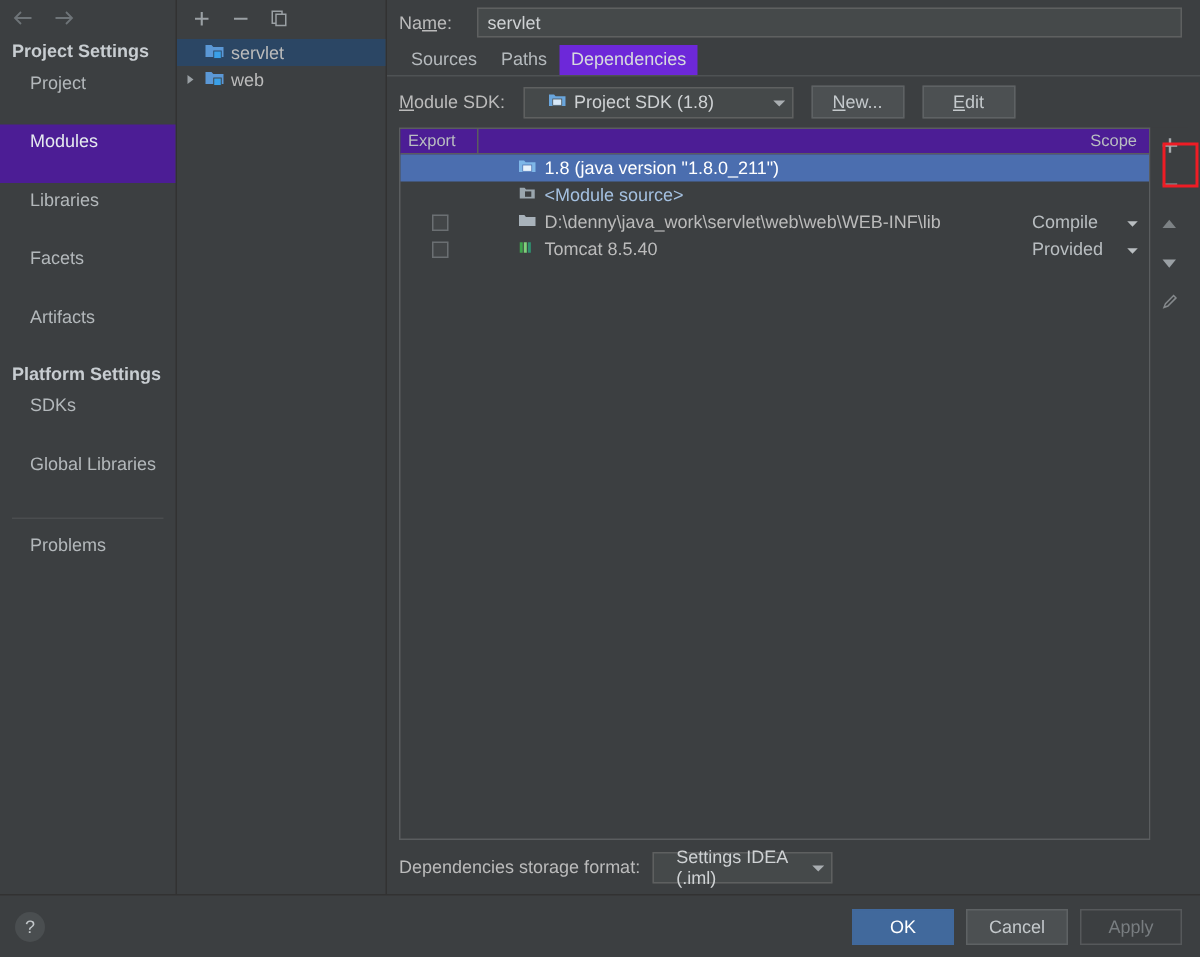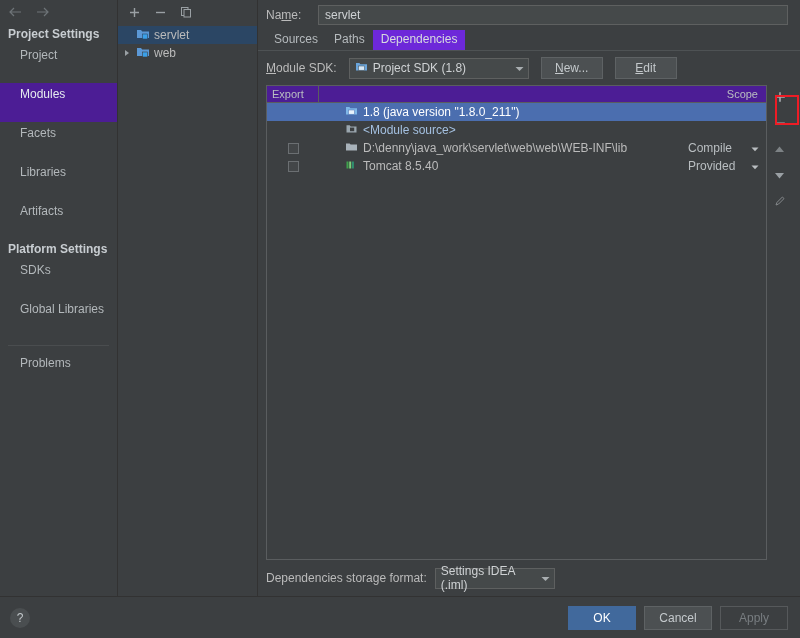--- a/index.html
+++ b/index.html
@@ -74,21 +74,21 @@
     padding: 2px 8px 3px 8px; font-size: 12px; color: #b5babd;
     line-height: 15px;
   }
   .tab.active { background: #6d28d9; color: #d7dbde; }
   .tabs-underline { height: 1px; background: #4e5254; margin: 0 0 0 0; }
 
   .sdk-row { display: flex; align-items: center; height: 34px; padding: 0 8px; gap: 12px; }
   .sdk-label { color: #bbbbbb; }
   .combo {
     height: 21px; background: #45494a; border: 1px solid #5e6060;
-    display: flex; align-items: center; padding: 0 4px 0 5px;
+    display: flex; align-items: center; padding: 0 4px 0 15px;
     color: #cfd2d4; font-size: 12px; gap: 5px; position: relative;
   }
   .combo .caret { margin-left: auto; padding-left: 10px; color: #a9aeb1; }
   .sdk-combo { width: 180px; }
   .btn {
     height: 22px; min-width: 62px; padding: 0 10px;
     background: #4c5052; border: 1px solid #5e6264; color: #c4c9cc;
     font-size: 12px; display: flex; align-items: center; justify-content: center;
     font-family: "Liberation Sans", sans-serif;
   }
@@ -176,22 +176,22 @@
         <span class="nav-arrow">
           <svg width="14" height="12" viewBox="0 0 14 12">
               <path d="M8 2 L12 6 L8 10 M1 6 H12" fill="none" stroke="currentColor" stroke-width="1.2"></path>
             </svg>
         </span>
       </div>
 
       <div class="side-group">Project Settings</div>
       <div class="side-item">Project</div>
       <div class="side-item selected">Modules</div>
+      <div class="side-item">Libraries</div>
       <div class="side-item">Facets</div>
-      <div class="side-item">Libraries</div>
       <div class="side-item">Artifacts</div>
 
       <div class="side-group">Platform Settings</div>
       <div class="side-item">SDKs</div>
       <div class="side-item">Global Libraries</div>
 
       <div class="side-sep"></div>
       <div class="side-item">Problems</div>
     </div>
 

